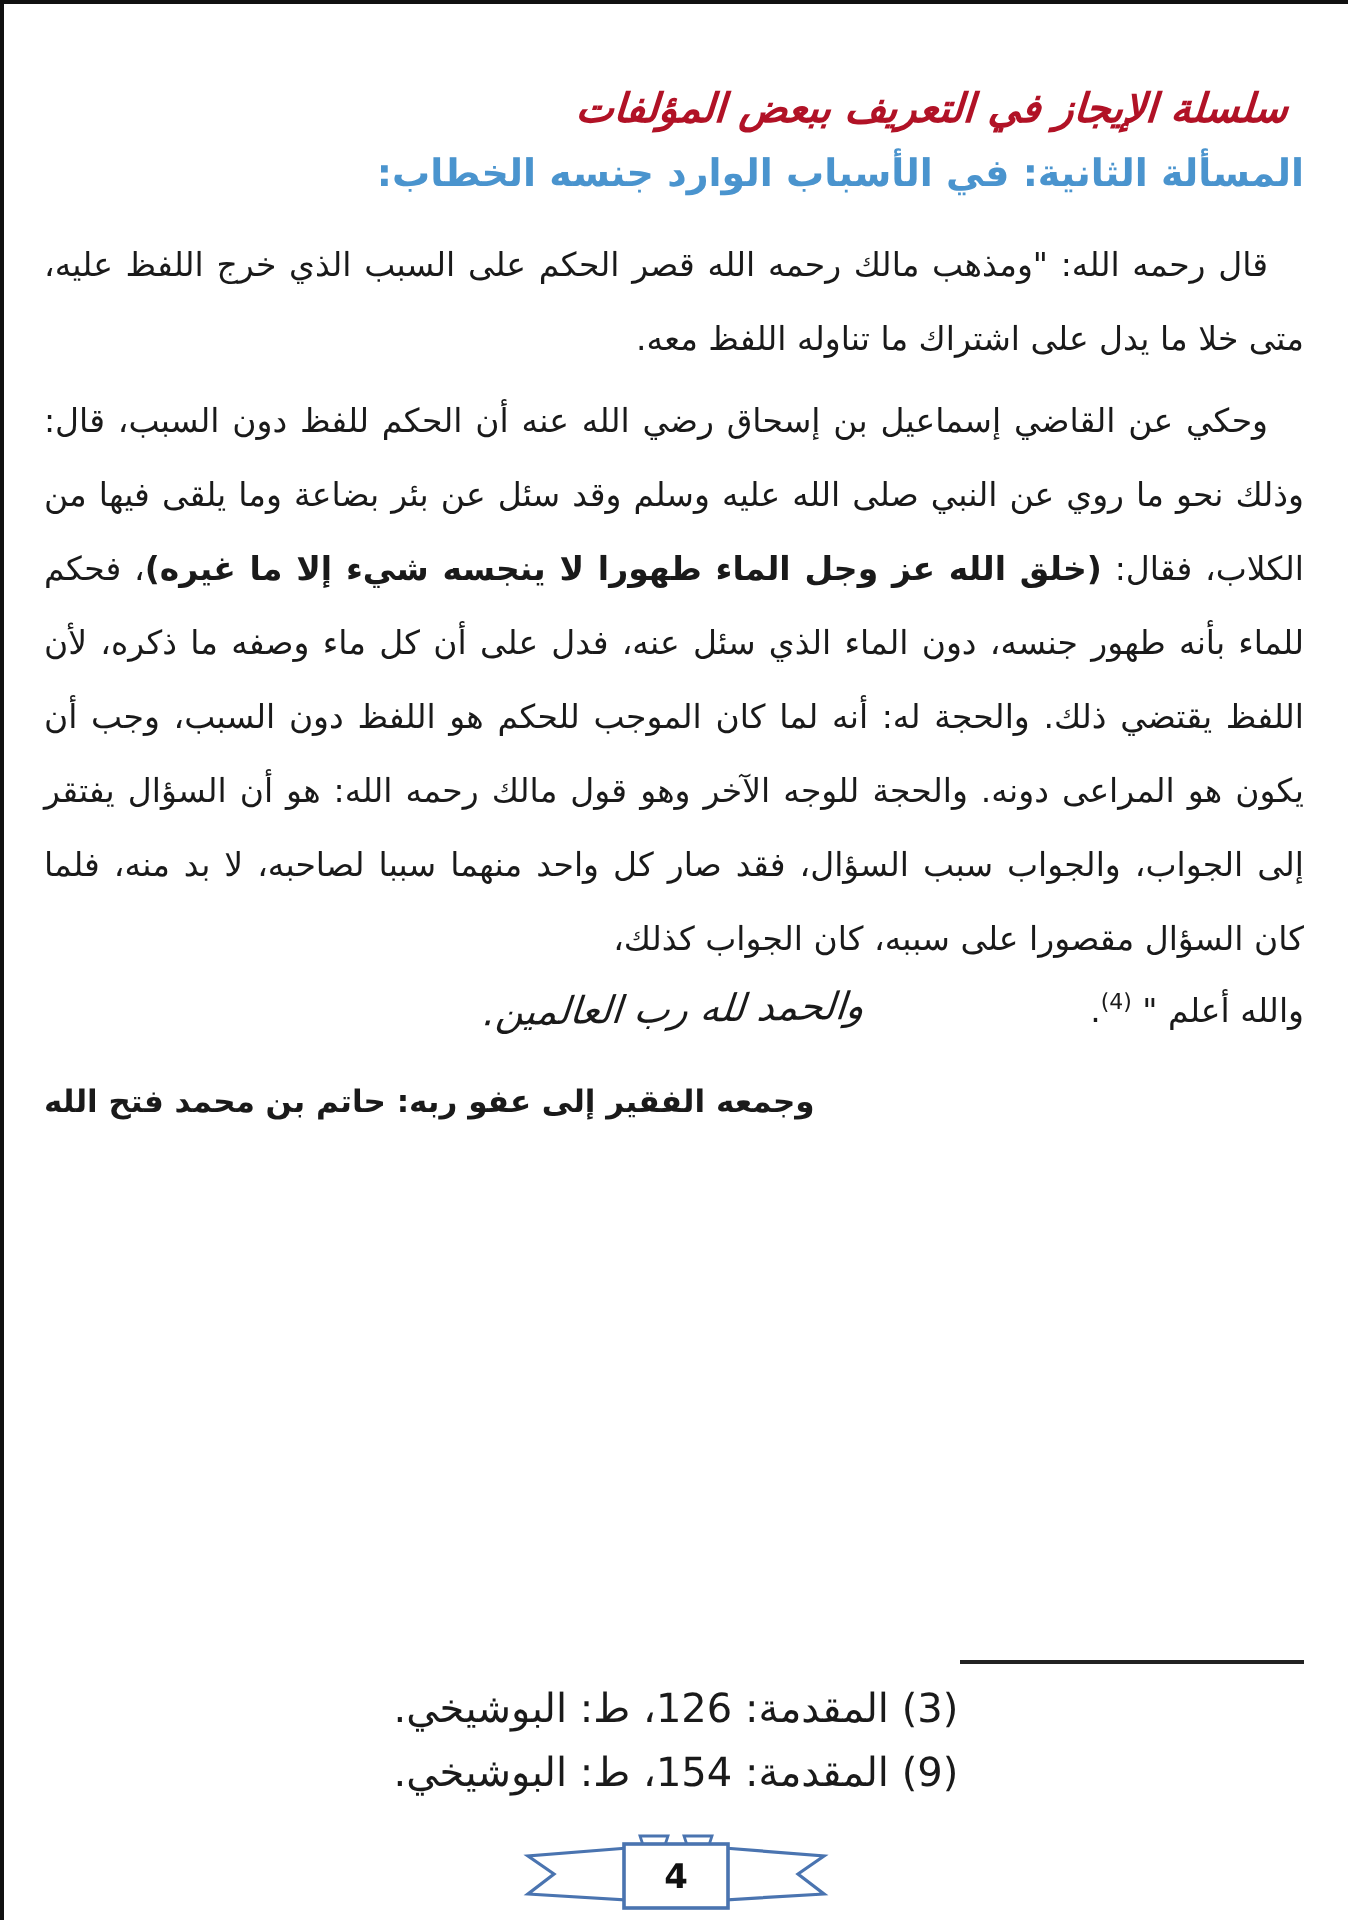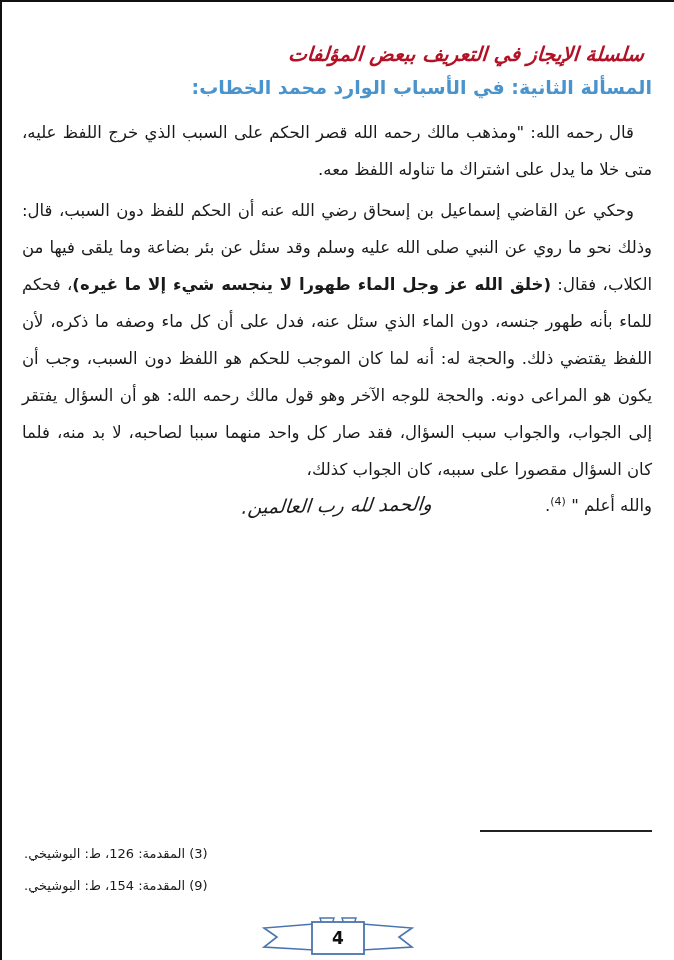--- a/index.html
+++ b/index.html
@@ -64,22 +64,22 @@
     margin-top:26px;
     text-align:left;
     font-size:15.5px;
     font-weight:bold;
   }
   .footnotes{
     position:absolute;
     bottom:58px;
     right:22px;
     left:22px;
-    text-align:left;
-    font-size:13px;
+    text-align:center;
+    font-size:20px;
     line-height:32px;
   }
   .fn-rule{
     width:172px;
     border-top:2px solid #222;
     margin-bottom:6px;
   }
   .ribbon-wrap{
     position:absolute;
     bottom:3px;
@@ -97,32 +97,33 @@
 </style>
 </head>
 <body>
 
 <div class="page">
   <div class="content">
 
     <div class="series-title">سلسلة الإيجاز في التعريف ببعض المؤلفات</div>
 
 
-    <h2 class="section-heading">المسألة الثانية: في الأسباب الوارد محمد الخطاب:</h2>
+    <h2 class="section-heading">المسألة الثانية: في الأسباب الوارد جنسه الخطاب:</h2>
 
     <p class="body-par p2">قال رحمه الله: "ومذهب مالك رحمه الله قصر الحكم على السبب الذي خرج اللفظ عليه، متى خلا ما يدل على اشتراك ما تناوله اللفظ معه.</p>
 
     <p class="body-par p3"><span>وحكي عن القاضي إسماعيل بن إسحاق رضي الله عنه أن الحكم للفظ دون السبب، قال: وذلك نحو ما روي عن النبي صلى الله عليه وسلم وقد سئل عن بئر بضاعة وما يلقى فيها من الكلاب، فقال: </span><b>(خلق الله عز وجل الماء طهورا لا ينجسه شيء إلا ما غيره)</b><span>، فحكم للماء بأنه طهور جنسه، دون الماء الذي سئل عنه، فدل على أن كل ماء وصفه ما ذكره، لأن اللفظ يقتضي ذلك. والحجة له: أنه لما كان الموجب للحكم هو اللفظ دون السبب، وجب أن يكون هو المراعى دونه. والحجة للوجه الآخر وهو قول مالك رحمه الله: هو أن السؤال يفتقر إلى الجواب، والجواب سبب السؤال، فقد صار كل واحد منهما سببا لصاحبه، لا بد منه، فلما كان السؤال مقصورا على سببه، كان الجواب كذلك،</span></p>
 
     <div class="closing-row">
       <span class="closing-text"><span>والله أعلم "</span> <sup class="fnref">(4)</sup><span>.</span></span>
       <span class="hamdala">والحمد لله رب العالمين.</span>
       <span></span>
     </div>
 
+    <div class="collector">وجمعه الفقير إلى عفو ربه: حاتم بن محمد فتح الله</div>
   </div>
 
   <div class="footnotes">
     <div class="fn-rule"></div>
     <div class="footnote">(3) المقدمة: 126، ط: البوشيخي.</div>
     <div class="footnote">(9) المقدمة: 154، ط: البوشيخي.</div>
   </div>
 
   <div class="ribbon-wrap">
     <svg width="156" height="42" viewBox="0 0 156 42">

